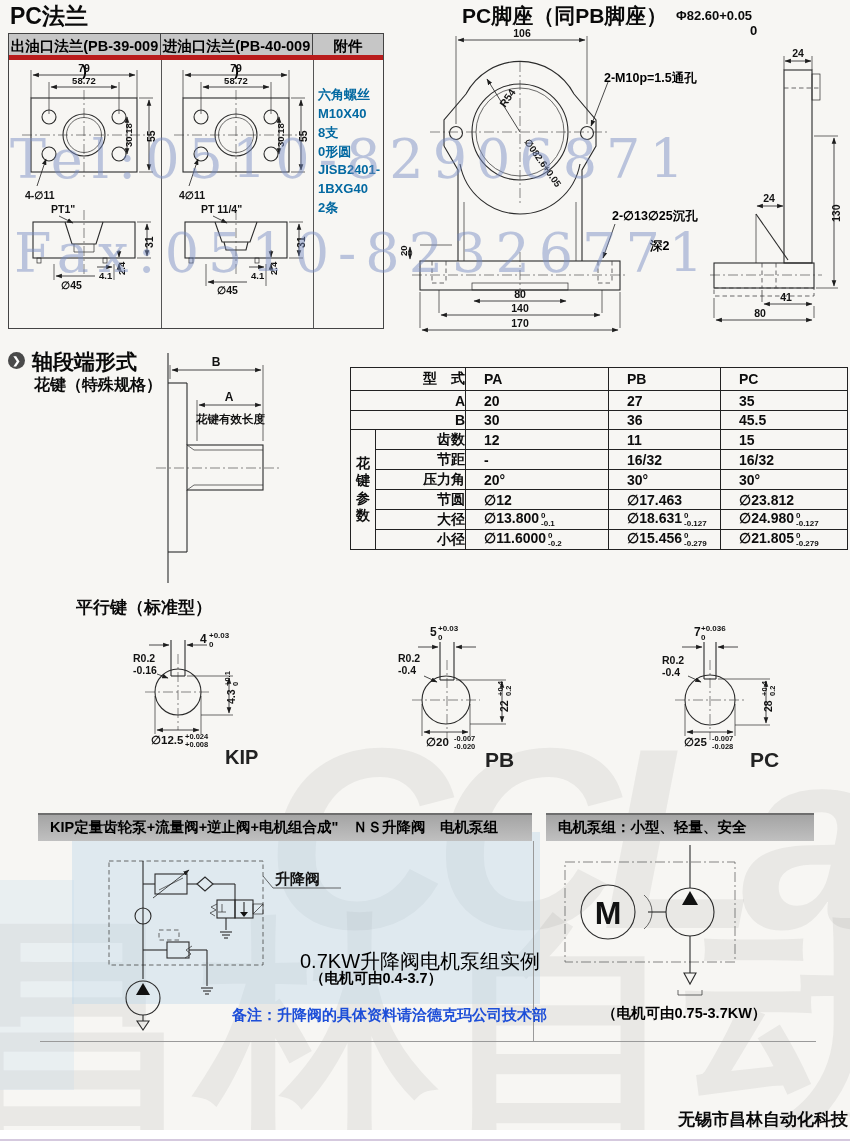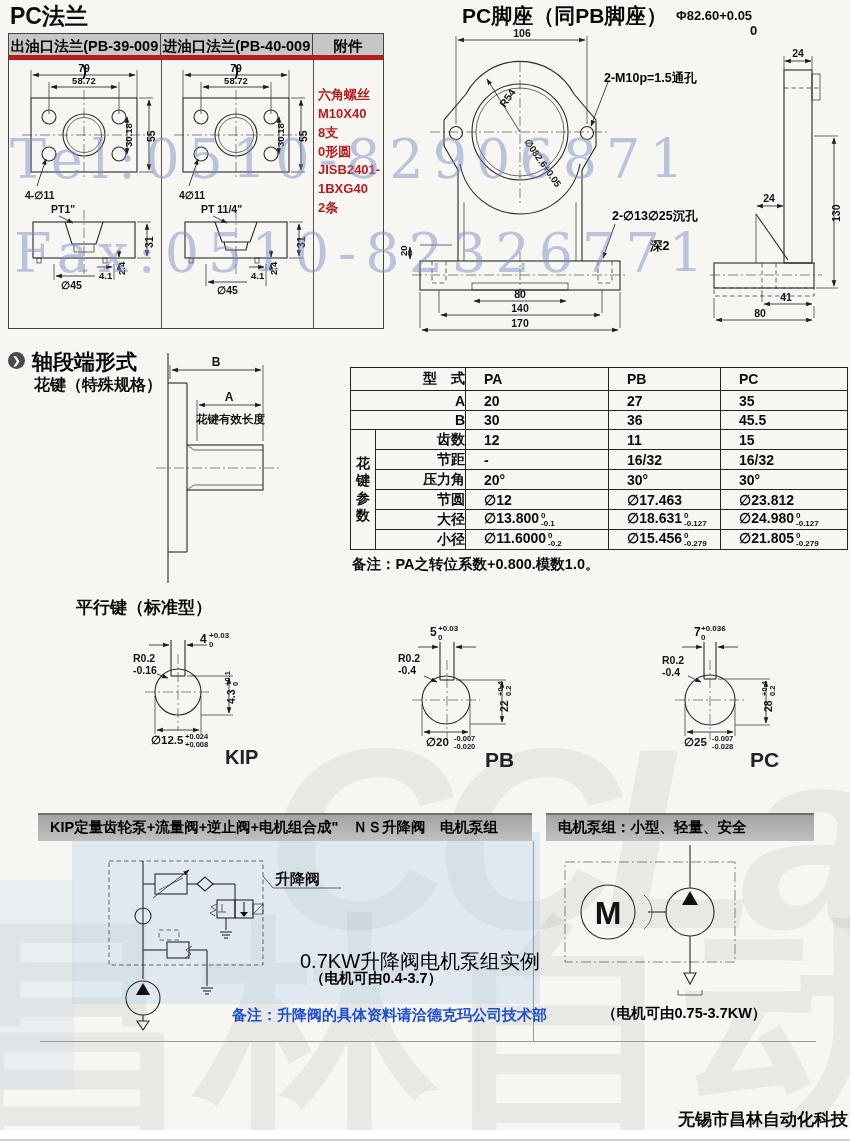--- a/index.html
+++ b/index.html
@@ -17,21 +17,21 @@
 .fill{fill:#111;stroke:none}
 .t9{font-size:9.5px}.t10{font-size:10.5px}.t12{font-size:12px}.t15{font-size:15px}
 .b{font-weight:bold}
 .hd1{font-weight:bold;color:#0a0a0a}
 
 .ftab{position:absolute;left:8px;top:33px;width:376px;height:296px;border:1.4px solid #444;background:transparent;z-index:1}
 .ftab .hrow{display:flex;height:26px;background:#c6c6c6;border-bottom:5px solid #b91c1c}
 .ftab .hcell{font-size:14.5px;font-weight:bold;text-align:center;line-height:25px;border-right:1px solid #444;color:#000}
 .ftab .body{position:relative;height:268px}
 .ftab .vline{position:absolute;top:0;bottom:0;width:1px;background:#555}
-.acc{position:absolute;left:312px;top:86px;width:70px;font-size:13px;font-weight:bold;line-height:1.45;color:#b91c1c;padding-left:6px;z-index:2}
+.acc{position:absolute;left:312px;top:86px;width:70px;font-size:13px;font-weight:bold;line-height:1.45;color:#0369a1;padding-left:6px;z-index:2}
 
 .stab{position:absolute;left:350px;top:367px;border-collapse:collapse;z-index:1}
 .stab td{border:1px solid #222;font-size:14px;font-weight:bold;color:#0d0d0d;white-space:nowrap;padding:0 0 0 18px;background:rgba(255,255,255,0.0)}
 .stab td.c{text-align:right;padding:0}
 .stab td.grp{padding:0;text-align:center;font-size:14px;line-height:1.25;vertical-align:middle}
 .tol{display:inline-block;vertical-align:-3px;line-height:1.05;margin-left:2px;font-size:8px;font-weight:bold}
 .tol span{display:block}
 .bar{position:absolute;top:813px;height:28px;background:linear-gradient(#a4a4a4,#c0c0c0);border-top:2px solid #6e6e6e;font-size:14.5px;font-weight:bold;line-height:25px;padding-left:12px;color:#000;z-index:1;white-space:nowrap}
 
 .wmphone{position:absolute;font-family:"DejaVu Serif",serif;font-size:54px;letter-spacing:9px;color:rgba(120,140,195,0.48);white-space:nowrap;z-index:8;pointer-events:none}
@@ -350,21 +350,20 @@
       <td><span>∅24.980</span><span class="tol"><span>0</span><span>-0.127</span></span></td>
     </tr>
     <tr style="height:20px">
       <td class="c">小径</td>
       <td><span>∅11.6000</span><span class="tol"><span>0</span><span>-0.2</span></span></td>
       <td><span>∅15.456</span><span class="tol"><span>0</span><span>-0.279</span></span></td>
       <td><span>∅21.805</span><span class="tol"><span>0</span><span>-0.279</span></span></td>
     </tr>
   </tbody>
     </table>
-  <div class="abs z1 b" style="left:352px;top:555px;font-size:14.5px;color:#0a0a0a">备注：PA之转位系数+0.800.模数1.0。</div>
 
   <div class="abs hd1 z1" style="left:76px;top:596px;font-size:17px">平行键（标准型）</div>
 
   <svg class="fig" style="left:85px;top:612px" width="200" height="165" viewBox="0 0 200 165">
     <circle class="ln" cx="93" cy="80" r="23"></circle>
     <line class="ln" x1="86" y1="28" x2="86" y2="64"></line>
       <line class="ln" x1="100" y1="28" x2="100" y2="64"></line>
       <line class="ln" x1="86" y1="64" x2="100" y2="64"></line>
     <line class="dd" x1="60" y1="80" x2="126" y2="80"></line>
       <line class="dd" x1="93" y1="42" x2="93" y2="118"></line>

